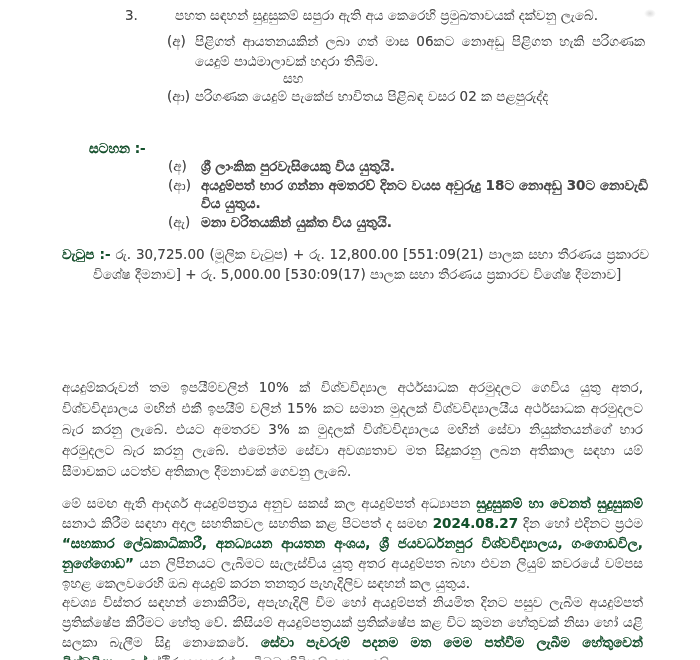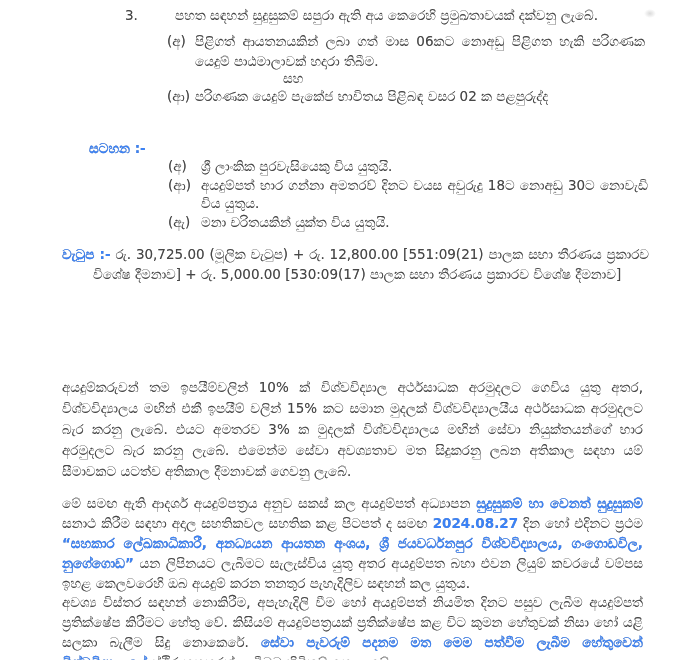--- a/index.html
+++ b/index.html
@@ -3,39 +3,39 @@
 <meta charset="utf-8">
 <style>
   html,body { margin:0; padding:0; background:#e8e8e8; }
   .page {
     position:relative; width:700px; height:660px; margin:0 auto;
     background:#ffffff; overflow:hidden;
     font-family:"DejaVu Sans", sans-serif;
     font-size:13.5px; color:#474747;
     text-shadow:0 0 0.5px rgba(90,90,90,0.55);
   }
-  .bold { font-weight:bold; color:#3b82f6; }
+  .bold { font-weight:bold; color:#14532d; }
   .flexrow { display:flex; }
 
   .sec3 { position:absolute; top:5px; left:125px; width:522px; line-height:20px; }
   .sec3-num { flex:0 0 50px; }
   .sec3-text { flex:1; }
 
   .qitem { position:absolute; left:167px; width:478px; line-height:20px; text-align:justify; }
   .qitem .qlabel { flex:0 0 28px; }
   .qitem .qtext { flex:1; }
   .qitem-a { top:31px; }
   .connector { position:absolute; top:68px; left:283px; line-height:20px; }
   .qitem-aa { top:86px; }
 
   .notes-heading { position:absolute; top:138px; left:89px; line-height:20px; }
   .notes { position:absolute; top:157px; left:168px; width:480px; }
   .note { display:flex; line-height:18px; margin-bottom:1px; text-align:justify; }
   .note .nlabel { flex:0 0 33px; }
-  .note .ntext { flex:1; }
+  .note .ntext { flex:1;font-weight:bold; }
 
   .salary { position:absolute; top:245px; left:93px; width:556px;
             text-indent:-31px; text-align:justify; line-height:19.5px; }
   .recruitment { position:absolute; top:301px; left:62px; width:586px; line-height:19px; }
   .service { position:absolute; top:331px; left:278px; width:371px;
              text-indent:-216px; line-height:19px; }
 
   .para { position:absolute; left:62px; width:581px; text-align:justify; }
   .para-epf { top:377px; line-height:21px; }
   .para-application { top:493px; line-height:20px; }

